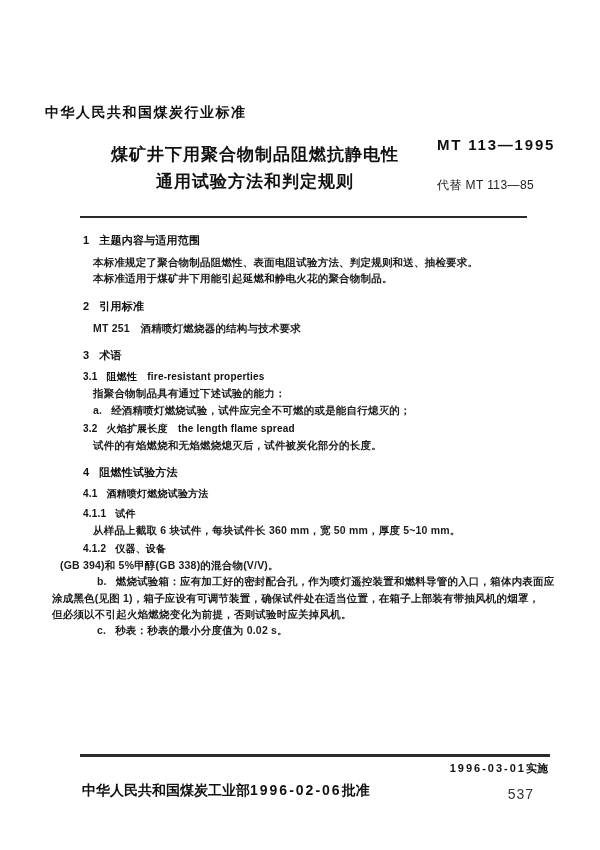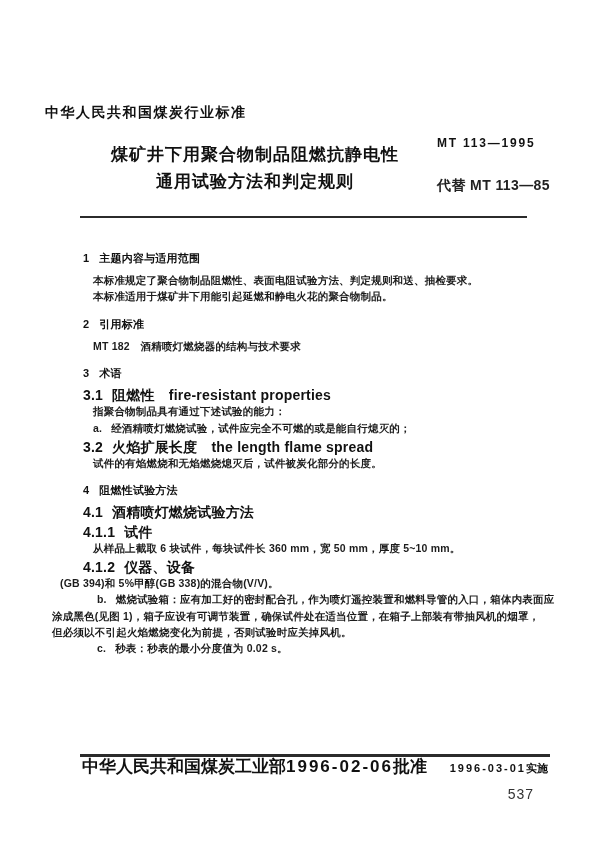--- a/index.html
+++ b/index.html
@@ -15,50 +15,50 @@
   .std-label{
     left:45px;top:104px;width:420px;text-align:left;
     font-size:14px;font-weight:700;letter-spacing:1.5px;color:#111;
   }
   .doc-title{
     left:45px;top:141px;width:420px;text-align:center;
     font-size:17px;font-weight:700;line-height:27px;letter-spacing:1px;color:#111;
   }
   .std-number{
     left:437px;top:136px;
-    font-size:12px;font-weight:700;letter-spacing:1.8px;color:#111;white-space:nowrap;text-align:right;
+    font-size:15px;font-weight:700;letter-spacing:1.8px;color:#111;white-space:nowrap;text-align:right;
   }
   .replaces{
     left:437px;top:177px;
-    font-size:14px;font-weight:700;letter-spacing:.4px;color:#222;white-space:nowrap;
+    font-size:12px;font-weight:400;letter-spacing:.4px;color:#222;white-space:nowrap;
   }
   .rule-top{left:80px;top:216px;width:447px;height:2px;background:#2b2b2b;}
 
   
   .doc-body{
-    left:52px;top:217px;width:482px;padding-top:22px;
+    left:52px;top:217px;width:482px;padding-top:4px;
     font-size:10.5px;line-height:16.2px;font-weight:600;color:#1c1c1c;
     letter-spacing:.2px;
   }
   .line{white-space:nowrap;}
   .line .num{display:inline-block;margin-right:9px;}
   .line .marker{display:inline-block;margin-right:9px;}
   .h1{font-weight:700;font-size:11px;padding-left:31px;margin:11px 0 6px;color:#111;}
   .h1 .num{margin-right:10px;}
-  .h2{font-weight:700;font-size:14px;padding-left:31px;margin-top:3px;color:#111;}
+  .h2{font-weight:700;font-size:10px;padding-left:31px;margin-top:3px;color:#111;}
   .p{padding-left:41px;}
   .li{padding-left:41px;}
   .li4{padding-left:45px;}
   .cont-a{padding-left:8px;}
   .cont-b{padding-left:0px;}
 
   
   .rule-bottom{left:80px;top:754px;width:470px;height:2.5px;background:#2b2b2b;}
   .footer-left{
-    left:82px;top:755px;font-size:17px;font-weight:700;color:#111;white-space:nowrap;
+    left:82px;top:782px;font-size:14px;font-weight:700;color:#111;white-space:nowrap;
   }
   .footer-right{
     top:761px;right:52px;font-size:11px;font-weight:700;color:#111;white-space:nowrap;text-align:center;
   }
   .date{letter-spacing:2px;font-weight:700;}
   .page-num{
     top:786px;right:66px;font-size:14px;font-weight:500;color:#333;letter-spacing:1px;
   }
 </style>
 </head>
@@ -75,21 +75,21 @@
 
 <div class="abs replaces">代替 MT 113—85</div>
 
 <div class="abs rule-top"></div>
 
 <div class="abs doc-body">
     <div class="line h1"><span class="num">1</span><span>主题内容与适用范围</span></div>
     <div class="line p"><span>本标准规定了聚合物制品阻燃性、表面电阻试验方法、判定规则和送、抽检要求。</span></div>
     <div class="line p"><span>本标准适用于煤矿井下用能引起延燃和静电火花的聚合物制品。</span></div>
     <div class="line h1"><span class="num">2</span><span>引用标准</span></div>
-    <div class="line p"><span>MT 182　酒精喷灯燃烧器的结构与技术要求</span></div>
+    <div class="line p"><span>MT 251　酒精喷灯燃烧器的结构与技术要求</span></div>
     <div class="line h1"><span class="num">3</span><span>术语</span></div>
     <div class="line h2"><span class="num">3.1</span><span>阻燃性　fire-resistant properties</span></div>
     <div class="line p"><span>指聚合物制品具有通过下述试验的能力：</span></div>
     <div class="line li"><span class="marker">a.</span><span>经酒精喷灯燃烧试验，试件应完全不可燃的或是能自行熄灭的；</span></div>
     <div class="line h2"><span class="num">3.2</span><span>火焰扩展长度　the length flame spread</span></div>
     <div class="line p"><span>试件的有焰燃烧和无焰燃烧熄灭后，试件被炭化部分的长度。</span></div>
     <div class="line h1"><span class="num">4</span><span>阻燃性试验方法</span></div>
     <div class="line h2"><span class="num">4.1</span><span>酒精喷灯燃烧试验方法</span></div>
     <div class="line h2"><span class="num">4.1.1</span><span>试件</span></div>
     <div class="line p"><span>从样品上截取 6 块试件，每块试件长 360 mm，宽 50 mm，厚度 5~10 mm。</span></div>

